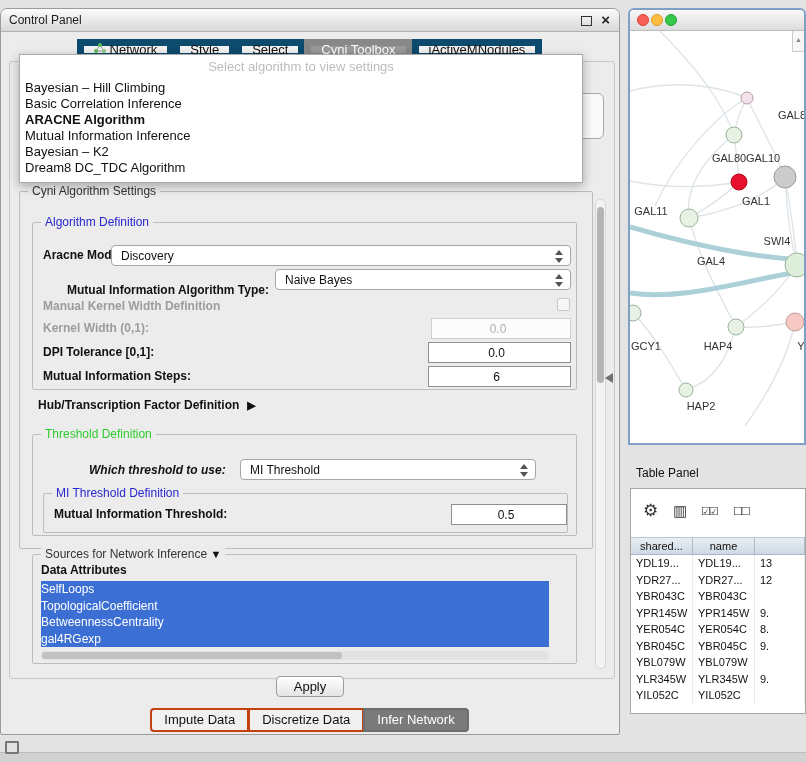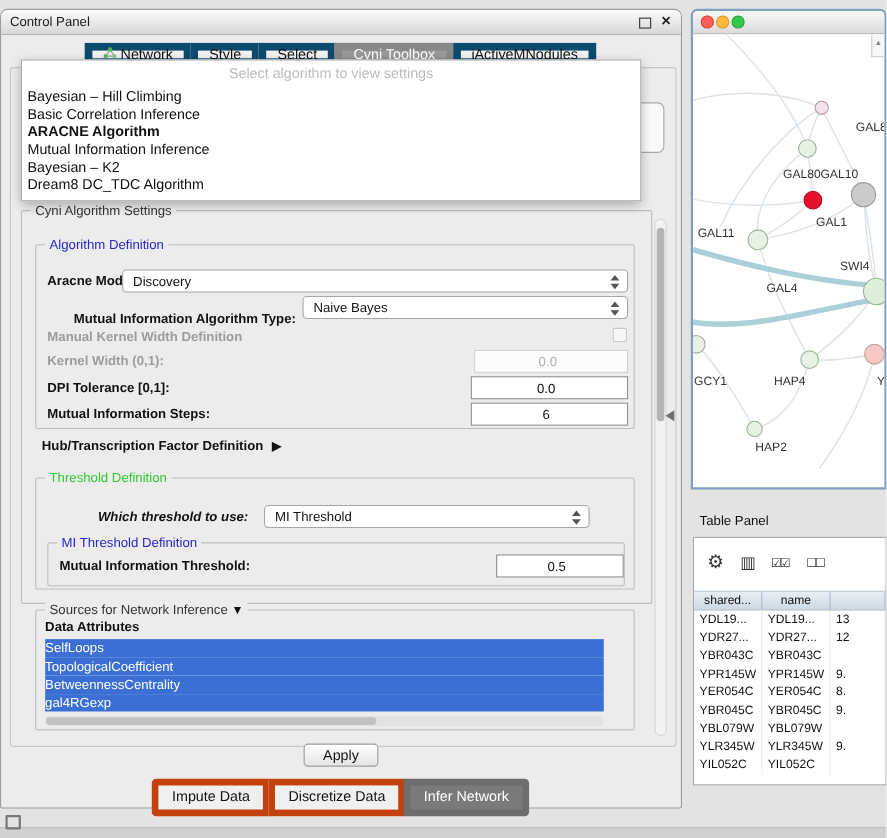--- a/index.html
+++ b/index.html
@@ -40,21 +40,21 @@
   .arrow-glyph{font-size:11px;color:#111;}
 
   .attrlist{position:absolute;left:8px;top:26px;width:508px;height:66px;background:#fff;overflow:hidden;}
   .attr-item{height:16.5px;line-height:16px;background:#3c6fd4;color:#fff;font-size:12px;padding-left:0;white-space:nowrap;box-sizing:border-box;}
   .hscroll{position:absolute;left:8px;top:96px;width:508px;height:9px;background:#e2e2e2;border-radius:4px;}
   .hscroll .thumb{position:absolute;left:1px;top:1px;width:300px;height:7px;background:#c2c2c2;border-radius:3px;}
 
   .btn-apply{position:absolute;left:50%;transform:translateX(-50%);top:667px;width:68px;height:21px;background:linear-gradient(#ffffff,#e4e4e4);border:1px solid #9d9d9d;border-radius:4px;font-size:13px;text-align:center;line-height:19px;box-sizing:border-box;}
 
   .bottomtabs{position:absolute;left:0;top:699px;width:100%;display:flex;justify-content:center;}
-  .btab{height:34px;line-height:19px;padding:0 12px;font-size:13px;background:#f0f0f0;border:6px solid #c2410c;margin-left:-1px;box-sizing:border-box;white-space:nowrap;}
+  .btab{height:24px;line-height:19px;padding:0 12px;font-size:13px;background:#f0f0f0;border:2px solid #c2410c;margin-left:-1px;box-sizing:border-box;white-space:nowrap;}
   .btab:first-child{border-radius:4px 0 0 4px;}
   .btab:last-child{border-radius:0 4px 4px 0;}
   .btab.selected{background:#7a7a7a;color:#fff;border-color:#6d6d6d;}
 
   .vscroll{position:absolute;left:594px;top:190px;width:11px;height:470px;background:#f3f3f3;border:1px solid #d6d6d6;border-radius:5px;box-sizing:border-box;}
   .vscroll .thumb{position:absolute;left:1px;top:7px;width:7px;height:176px;background:#b4b4b4;border-radius:4px;}
   .splitter{position:absolute;left:604px;top:364px;width:0;height:0;border-right:8px solid #6f6f6f;border-top:5px solid transparent;border-bottom:5px solid transparent;}
 
   
   .popup{position:absolute;left:18px;top:45px;width:562px;height:127px;background:#fff;border:1px solid #aaa;box-shadow:0 3px 10px rgba(0,0,0,.3);z-index:30;}

